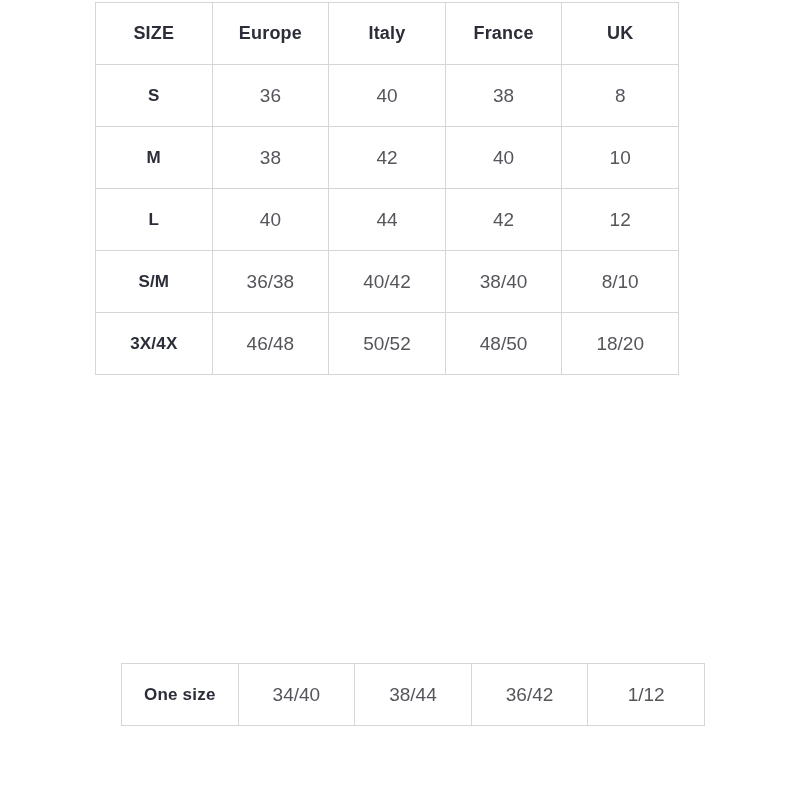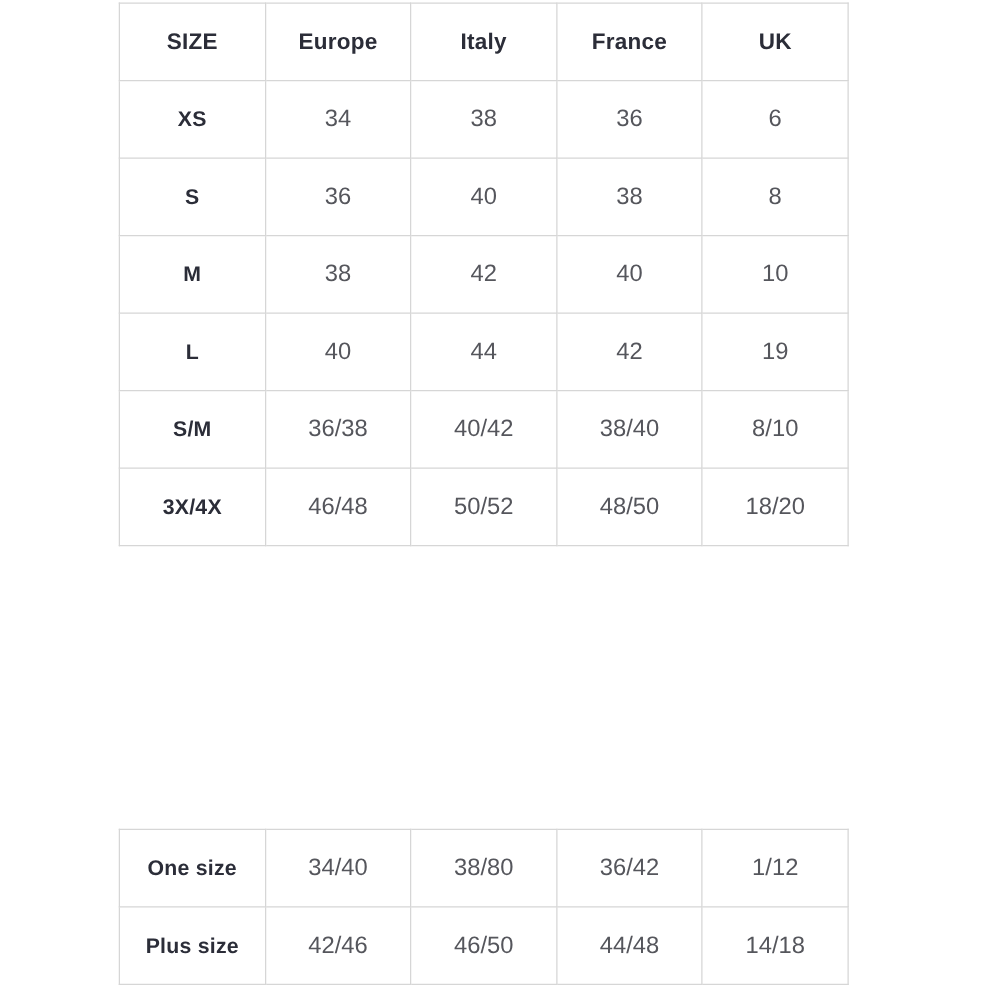--- a/index.html
+++ b/index.html
@@ -17,20 +17,21 @@
     background: #ffffff;
   }
   .table-wrap {
     position: absolute;
     left: 95px;
     top: 2px;
     width: 584px;
   }
   .table-wrap.secondary {
     top: 663px;
+    margin-left: 26px;
   }
   table.size-table {
     width: 100%;
     border-collapse: collapse;
     table-layout: fixed;
     background: #ffffff;
   }
   table.size-table td, table.size-table th {
     border: 1px solid #d6d6d6;
     height: 61px;
@@ -68,46 +69,39 @@
         <tr>
           <th class="col-header">SIZE</th>
           <th class="col-header">Europe</th>
           <th class="col-header">Italy</th>
           <th class="col-header">France</th>
           <th class="col-header">UK</th>
         </tr>
       </thead>
       <tbody>
         <tr>
-          <td class="row-label">XS</td>
-          <td class="cell-value">34</td>
-          <td class="cell-value">38</td>
-          <td class="cell-value">36</td>
-          <td class="cell-value">6</td>
-        </tr>
-        <tr>
           <td class="row-label">S</td>
           <td class="cell-value">36</td>
           <td class="cell-value">40</td>
           <td class="cell-value">38</td>
           <td class="cell-value">8</td>
         </tr>
         <tr>
           <td class="row-label">M</td>
           <td class="cell-value">38</td>
           <td class="cell-value">42</td>
           <td class="cell-value">40</td>
           <td class="cell-value">10</td>
         </tr>
         <tr>
           <td class="row-label">L</td>
           <td class="cell-value">40</td>
           <td class="cell-value">44</td>
           <td class="cell-value">42</td>
-          <td class="cell-value">19</td>
+          <td class="cell-value">12</td>
         </tr>
         <tr>
           <td class="row-label">S/M</td>
           <td class="cell-value">36/38</td>
           <td class="cell-value">40/42</td>
           <td class="cell-value">38/40</td>
           <td class="cell-value">8/10</td>
         </tr>
         <tr>
           <td class="row-label">3X/4X</td>
@@ -119,28 +113,21 @@
       </tbody>
     </table>
   </div>
 
   <div class="table-wrap secondary">
     <table class="size-table">
       <tbody>
         <tr>
           <td class="row-label">One size</td>
           <td class="cell-value">34/40</td>
-          <td class="cell-value">38/80</td>
+          <td class="cell-value">38/44</td>
           <td class="cell-value">36/42</td>
           <td class="cell-value">1/12</td>
-        </tr>
-        <tr>
-          <td class="row-label">Plus size</td>
-          <td class="cell-value">42/46</td>
-          <td class="cell-value">46/50</td>
-          <td class="cell-value">44/48</td>
-          <td class="cell-value">14/18</td>
         </tr>
       </tbody>
     </table>
   </div>
 
 </div>
 
 </body></html>

